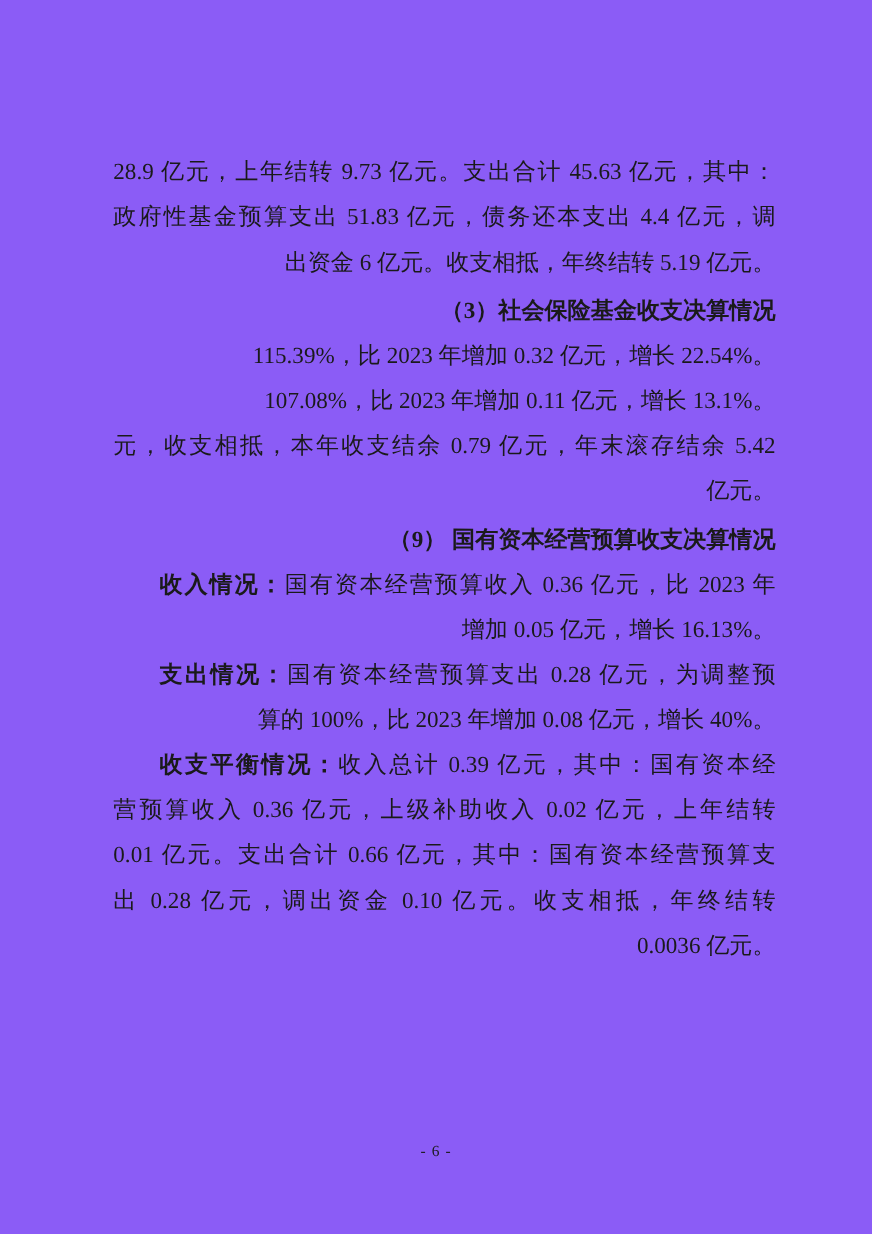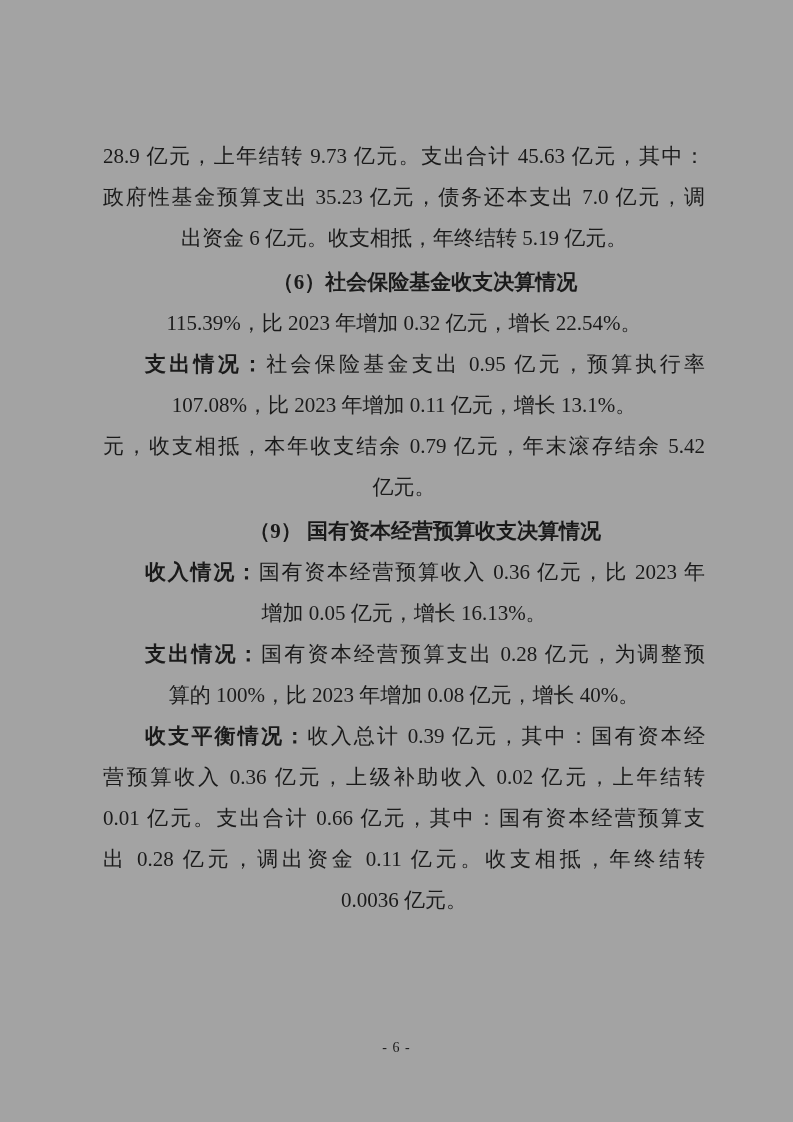--- a/index.html
+++ b/index.html
@@ -4,37 +4,37 @@
 <style>
   html, body {
     margin: 0;
     padding: 0;
     background: #ffffff;
   }
   .page {
     position: relative;
     width: 793px;
     height: 1122px;
-    background: #a3a3a3;
+    background: #8b5cf6;
     overflow: hidden;
     font-family: "Liberation Serif", "DejaVu Serif", serif;
     color: #1a1a1a;
   }
   .content {
     position: absolute;
     top: 136px;
     left: 103px;
     width: 602px;
   }
   .line {
     font-size: 21px;
     line-height: 41px;
     min-height: 41px;
     white-space: normal;
-    text-align: center;
+    text-align: right;
   }
   
   .j {
     text-align: justify;
     text-align-last: justify;
     -moz-text-align-last: justify;
     text-justify: inter-character;
   }
   
   .ind {
@@ -60,30 +60,29 @@
   }
 </style>
 </head>
 <body>
 
 <div class="page">
   <div class="content">
 
     <div class="line j"><span class="b"></span><span>28.9 亿元，上年结转 9.73 亿元。支出合计 45.63 亿元，其中：</span></div>
 
-    <div class="line j"><span class="b"></span><span>政府性基金预算支出 35.23 亿元，债务还本支出 7.0 亿元，调</span></div>
+    <div class="line j"><span class="b"></span><span>政府性基金预算支出 51.83 亿元，债务还本支出 4.4 亿元，调</span></div>
 
     <div class="line"><span class="b"></span><span>出资金 6 亿元。收支相抵，年终结转 5.19 亿元。</span></div>
 
-    <div class="line heading ind"><span class="b">（6）社会保险基金收支决算情况</span><span></span></div>
+    <div class="line heading ind"><span class="b">（3）社会保险基金收支决算情况</span><span></span></div>
 
 
     <div class="line"><span class="b"></span><span>115.39%，比 2023 年增加 0.32 亿元，增长 22.54%。</span></div>
 
-    <div class="line ind j"><span class="b">支出情况：</span><span>社会保险基金支出 0.95 亿元，预算执行率</span></div>
 
     <div class="line"><span class="b"></span><span>107.08%，比 2023 年增加 0.11 亿元，增长 13.1%。</span></div>
 
 
     <div class="line j"><span class="b"></span><span>元，收支相抵，本年收支结余 0.79 亿元，年末滚存结余 5.42</span></div>
 
     <div class="line"><span class="b"></span><span>亿元。</span></div>
 
     <div class="line heading ind"><span class="b">（9） 国有资本经营预算收支决算情况</span><span></span></div>
 
@@ -94,21 +93,21 @@
     <div class="line ind j"><span class="b">支出情况：</span><span>国有资本经营预算支出 0.28 亿元，为调整预</span></div>
 
     <div class="line"><span class="b"></span><span>算的 100%，比 2023 年增加 0.08 亿元，增长 40%。</span></div>
 
     <div class="line ind j"><span class="b">收支平衡情况：</span><span>收入总计 0.39 亿元，其中：国有资本经</span></div>
 
     <div class="line j"><span class="b"></span><span>营预算收入 0.36 亿元，上级补助收入 0.02 亿元，上年结转</span></div>
 
     <div class="line j"><span class="b"></span><span>0.01 亿元。支出合计 0.66 亿元，其中：国有资本经营预算支</span></div>
 
-    <div class="line j"><span class="b"></span><span>出 0.28 亿元，调出资金 0.11 亿元。收支相抵，年终结转</span></div>
+    <div class="line j"><span class="b"></span><span>出 0.28 亿元，调出资金 0.10 亿元。收支相抵，年终结转</span></div>
 
     <div class="line"><span class="b"></span><span>0.0036 亿元。</span></div>
 
   </div>
 
   <div class="footer">
     <span>- 6 -</span>
   </div>
 </div>
 

